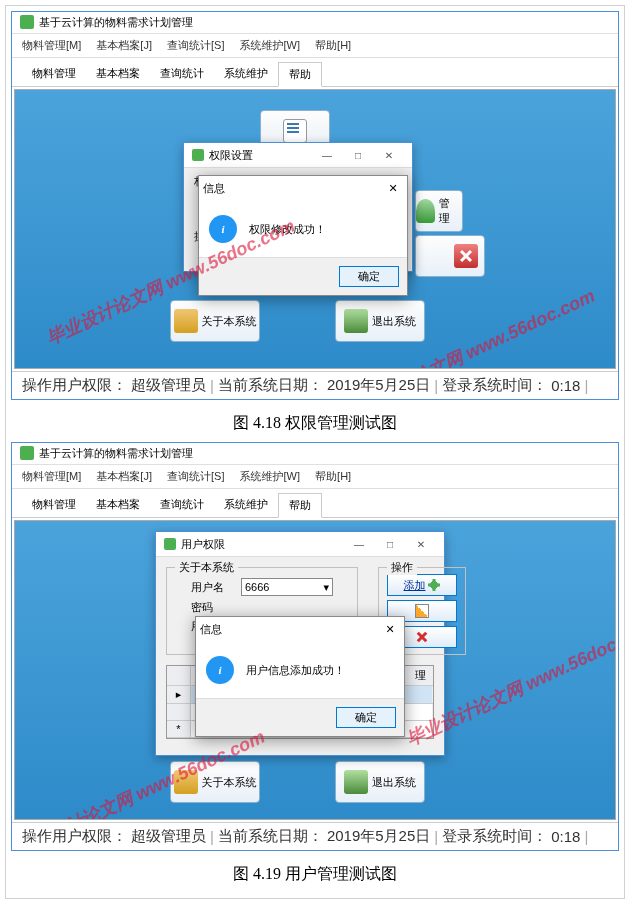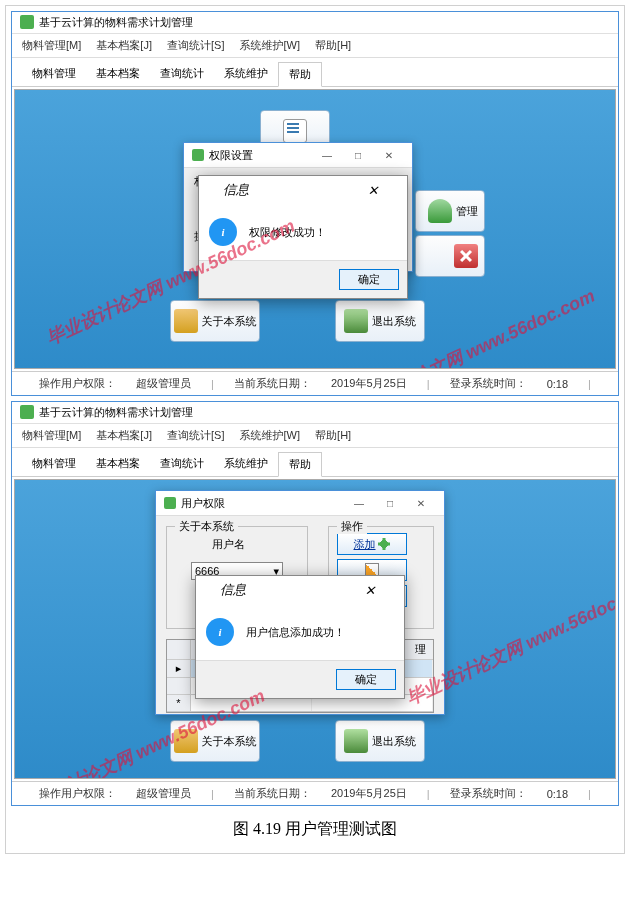--- a/index.html
+++ b/index.html
@@ -33,36 +33,36 @@
 .ico.close::after { transform: translate(-50%,-50%) rotate(-45deg); }
 
 .dialog { position: absolute; background: #f0f0f0; border: 1px solid #4a90d9; box-shadow: 0 3px 10px rgba(0,0,0,0.3); }
 .dialog .d-title { background: #fff; padding: 4px 8px; font-size: 11px; display: flex; align-items: center; border-bottom: 1px solid #ddd; }
 .dialog .d-title .ico-sm { width: 12px; height: 12px; background: #4caf50; margin-right: 5px; border-radius: 2px; }
 .dialog .d-title .sp { flex:1; }
 .dialog .d-title .winctl { display:flex; gap:1px; }
 .dialog .d-title .wbtn { width: 30px; height: 16px; display:flex; align-items:center; justify-content:center; font-size:10px; color:#555; cursor:pointer; }
 
 .msgbox { position: absolute; background: #fff; border: 1px solid #888; box-shadow: 0 3px 15px rgba(0,0,0,0.4); width: 210px; }
-.msgbox .m-title { padding: 5px 24px; font-size: 13px; display:flex; justify-content:space-between; align-items:center;font-style:italic; }
+.msgbox .m-title { padding: 5px 4px; font-size: 11px; display:flex; justify-content:space-between; align-items:center; }
 .msgbox .m-title .xbtn { width:20px; text-align:center; cursor:pointer; }
 .msgbox .m-body { padding: 14px 10px; display:flex; align-items:center; gap:12px; font-size:11px; }
 .msgbox .m-body .info-ico { width:28px; height:28px; border-radius:50%; background:#2196f3; color:#fff; display:flex; align-items:center; justify-content:center; font-style:italic; font-weight:bold; font-family:Georgia,serif; }
 .msgbox .m-foot { background:#f0f0f0; padding:8px; display:flex; justify-content:flex-end; border-top:1px solid #ddd; }
 .msgbox .m-foot button { padding:2px 18px; font-size:11px; border:1px solid #0078d7; background:#e5f1fb; cursor:pointer; }
 
-.statusbar { padding: 4px 10px; font-size: 11px; color: #333; border-top: 1px solid #ccc; display:flex; gap:20px; align-items:center;justify-content:center; }
+.statusbar { padding: 4px 10px; font-size: 15px; color: #333; border-top: 1px solid #ccc; display:flex; gap:4px; align-items:center; }
 .statusbar .sep { color:#aaa; }
 
 .caption { text-align: center; font-size: 16px; font-family: SimSun, serif; padding: 8px 0; }
 
 
 .group-frame { border: 1px solid #c0c0c0; margin: 10px; padding: 6px 8px; position: relative; }
 .group-frame .legend { position:absolute; top:-8px; left:8px; background:#f0f0f0; padding:0 4px; font-size:11px; }
-.form-row { display:flex; align-items:center; margin:4px 16px; font-size:11px; gap:10px;flex-direction:column; }
+.form-row { display:flex; align-items:center; margin:4px 16px; font-size:11px; gap:0; }
 .form-row label { width:50px; }
 .form-row .combo { width:92px; border:1px solid #888; height:18px; font-size:11px; padding:0 3px; display:flex; align-items:center; justify-content:space-between; background:#fff; }
 .op-btn { width:70px; height:22px; border:1px solid #0078d7; background:linear-gradient(to bottom,#fff,#e0ecf8); display:flex; align-items:center; justify-content:center; gap:1px; font-size:11px; cursor:pointer; text-decoration:underline; color:#003399; }
 .op-btn .mini { width:14px; height:14px; }
 .mini.plus { background:radial-gradient(circle,#4caf50 40%,transparent 41%); position:relative; }
 .mini.plus::before,.mini.plus::after{content:"";position:absolute;background:#4caf50;top:50%;left:50%;transform:translate(-50%,-50%);}
 .mini.plus::before{width:12px;height:3px;}.mini.plus::after{width:3px;height:12px;}
 .mini.del { position:relative; }
 .mini.del::before,.mini.del::after{content:"";position:absolute;left:50%;top:50%;width:12px;height:3px;background:#d32f2f;transform-origin:center;}
 .mini.del::before{transform:translate(-50%,-50%) rotate(45deg);}
@@ -101,21 +101,21 @@
     <div class="tab">查询统计</div>
     <div class="tab">系统维护</div>
     <div class="tab active">帮助</div>
   </div>
 
   <div class="workspace">
 
     <div class="big-btn" style="left:245px; top:20px; width:70px;">
       <div class="ico note"></div>
     </div>
-    <div class="big-btn" style="left:400px; top:100px; width:70px; justify-content:flex-end; padding-right:6px;">
+    <div class="big-btn" style="left:400px; top:100px; width:48px; justify-content:flex-end; padding-right:6px;">
       <div class="ico person"></div>
       <span>管理</span>
     </div>
     <div class="big-btn" style="left:400px; top:145px; width:70px; justify-content:flex-end; padding-right:6px;">
       <div class="ico close"></div>
     </div>
     <div class="big-btn" style="left:155px; top:210px;">
       <div class="ico box"></div>
       <span>关于本系统</span>
     </div>
@@ -165,20 +165,21 @@
     <span class="sep">|</span>
     <span>当前系统日期：</span>
     <span>2019年5月25日</span>
     <span class="sep">|</span>
     <span>登录系统时间：</span>
     <span>0:18</span>
     <span class="sep">|</span>
   </div>
 </div>
 
+<div class="caption">图 4.18  权限管理测试图</div>
 
 <div class="window">
   <div class="titlebar">
     <div class="app-icon"></div>
     <span class="title">基于云计算的物料需求计划管理</span>
   </div>
   <div class="menubar">
     <span>物料管理[M]</span>
     <span>基本档案[J]</span>
     <span>查询统计[S]</span>

